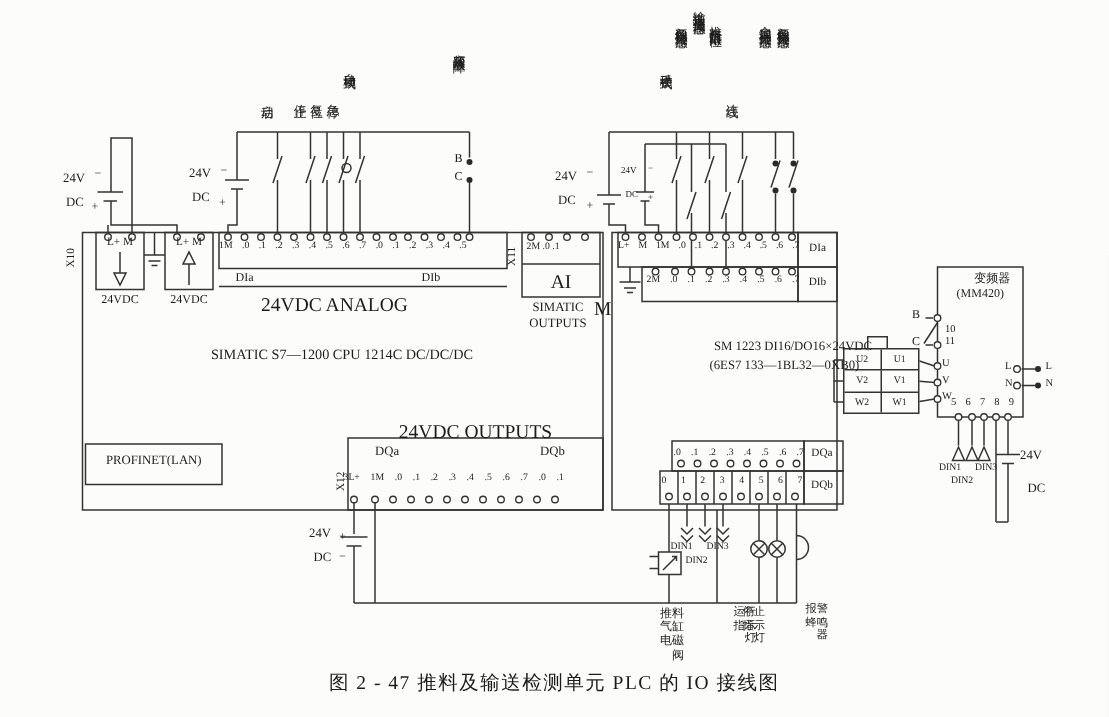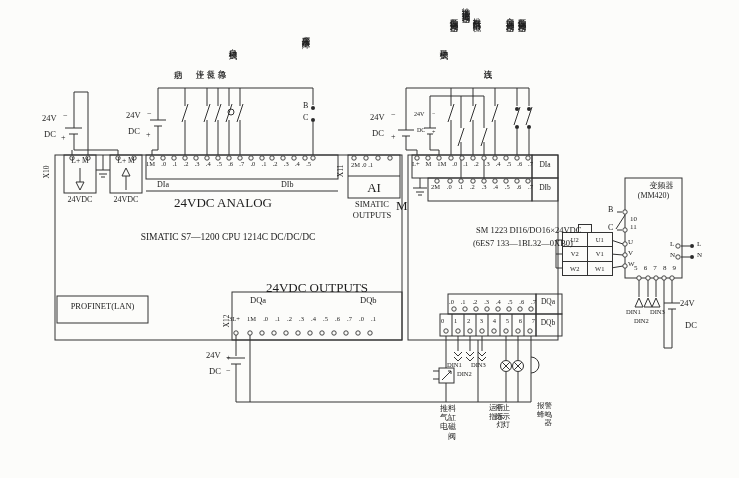--- a/index.html
+++ b/index.html
@@ -400,13 +400,14 @@
   <div id="motortab"></div>
   <div id="motorbox">
       <span>U2</span>
       <span>U1</span>
       <span>V2</span>
       <span>V1</span>
       <span>W2</span>
       <span>W1</span>
     </div>
 
+  <div class="abs t13 ctr cap" style="left:0;top:448px;width:739px;">图 2 - 47    推料及输送检测单元 PLC 的 IO 接线图</div>
 </div>
 
 </body></html>

